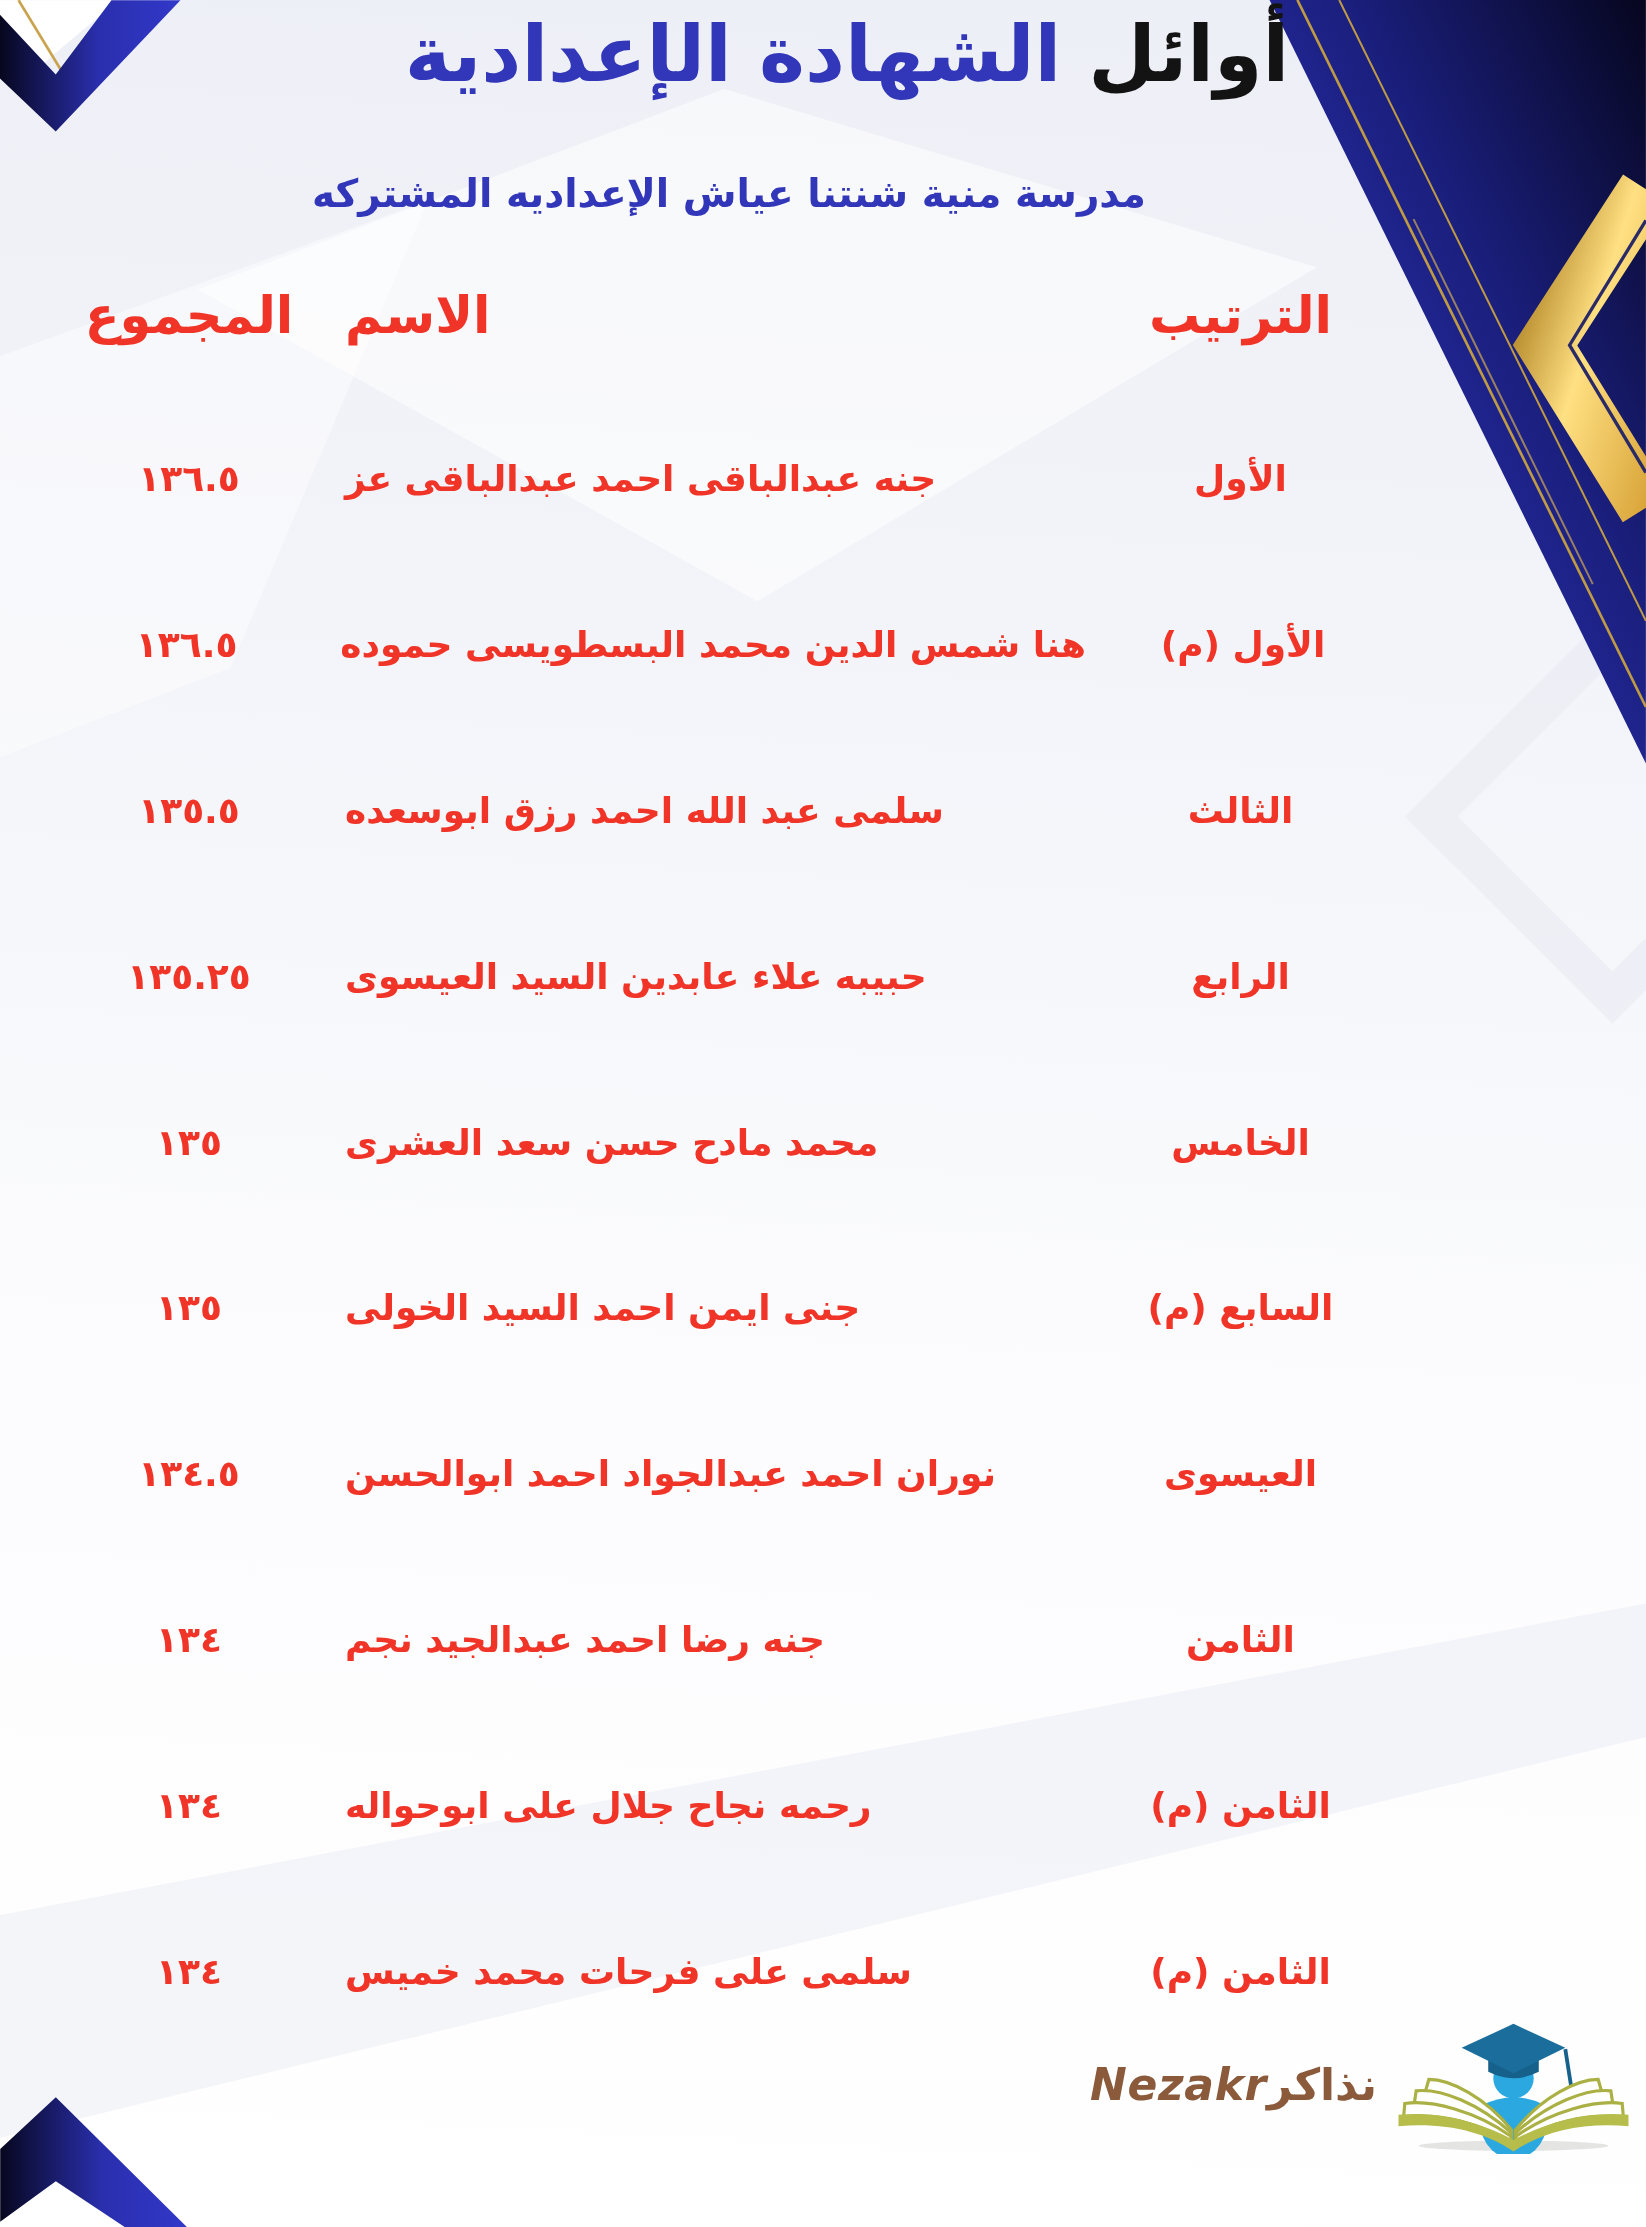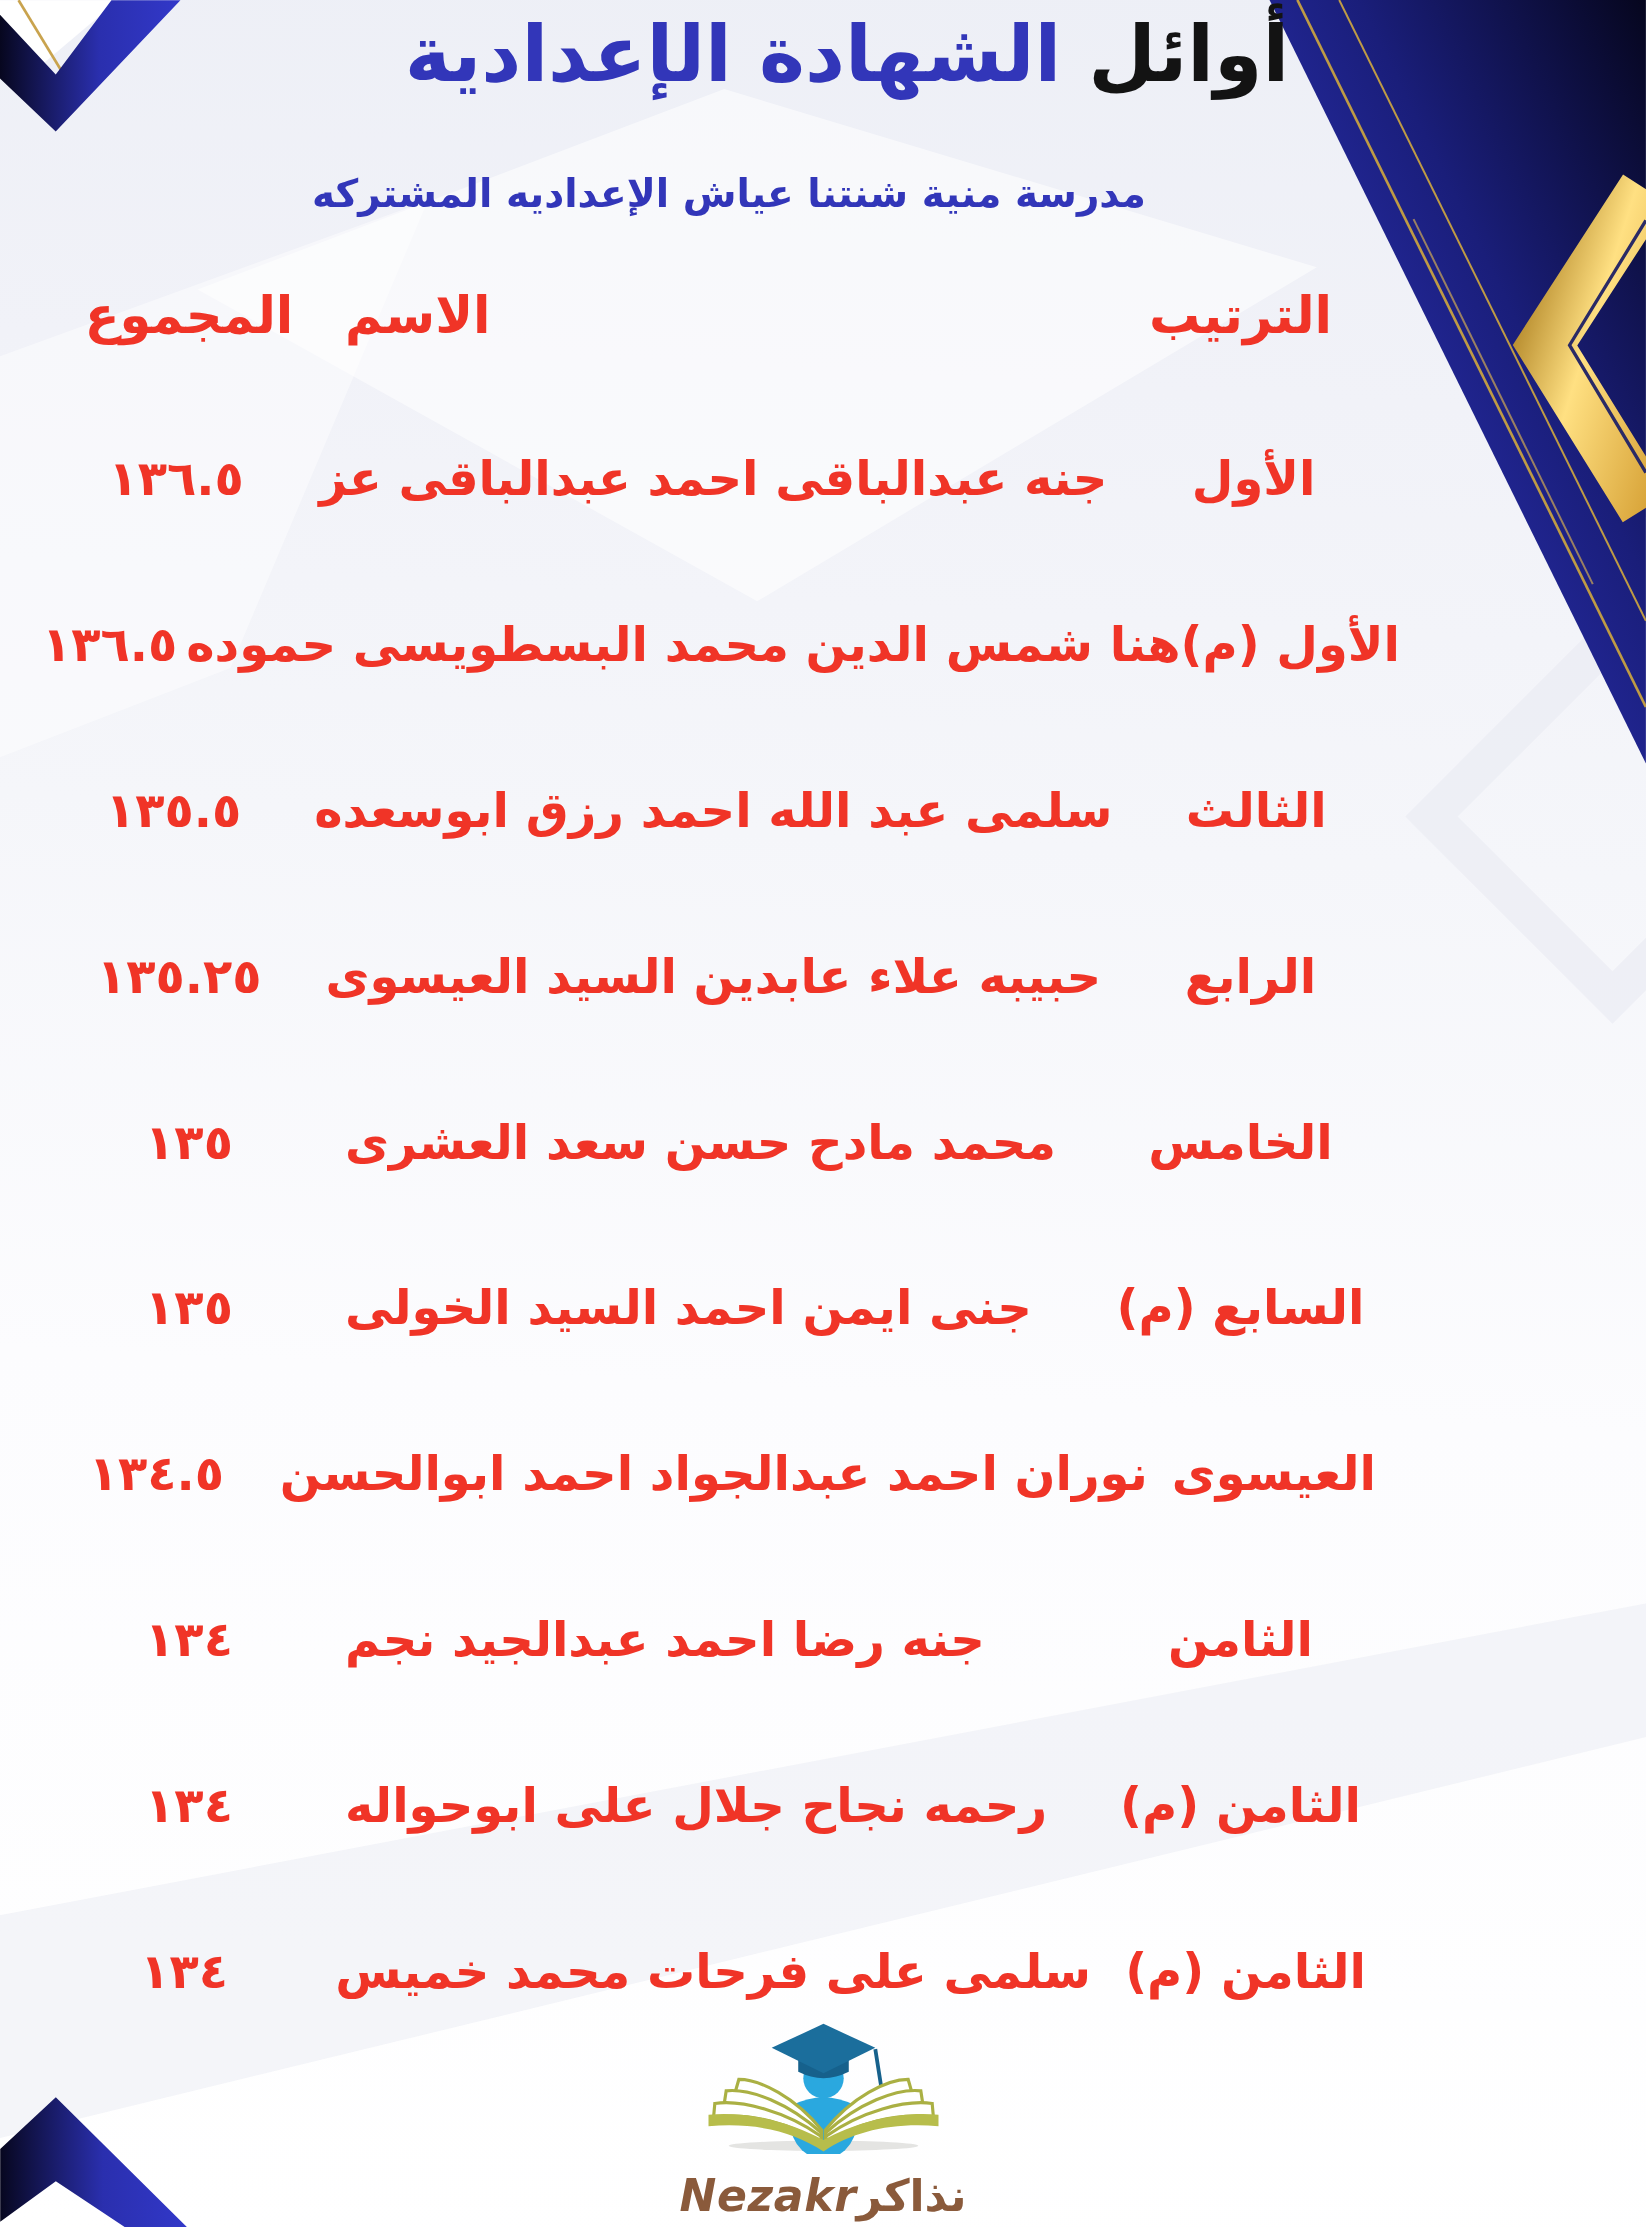--- a/index.html
+++ b/index.html
@@ -35,35 +35,35 @@
     position:absolute;top:171px;left:0;right:0;
     text-align:center;font-size:39px;font-weight:700;color:#3236b9;
     transform:translateX(-94px);white-space:nowrap;
   }
 
   .trow{
     position:absolute;left:0;right:0;height:106px;
     display:flex;align-items:center;
     padding-right:246px;padding-left:33px;box-sizing:border-box;
   }
-  .cell{color:#f03427;font-weight:700;font-size:48px;white-space:nowrap;}
+  .cell{color:#f03427;font-weight:700;font-size:36px;white-space:nowrap;}
   .cell-rank{width:319px;text-align:center;}
   .cell-name{flex:1;text-align:left;}
   .cell-total{width:312px;text-align:center;}
   .thead .cell{font-size:51px;}
 
   #row-h{top:262px;}
   #row-0{top:425px;}  #row-1{top:591px;}  #row-2{top:757px;}
   #row-3{top:923px;} #row-4{top:1089px;} #row-5{top:1254px;}
   #row-6{top:1420px;} #row-7{top:1586px;} #row-8{top:1752px;}
   #row-9{top:1918px;}
 
   .logo{
     position:absolute;top:2015px;left:0;right:0;
-    display:flex;flex-direction:column;align-items:center;gap:20px;
+    display:flex;flex-direction:row;align-items:center;gap:4px;
   }
   .brand{direction:ltr;font-size:44px;font-weight:700;color:#8a5a3b;line-height:1;white-space:nowrap;}
   .brand .latin{font-style:italic;letter-spacing:0.7px;}
 </style>
 </head>
 <body>
 
 <div class="facet facet-a"></div>
 <div class="facet facet-b"></div>
 <div class="facet facet-c"></div>

